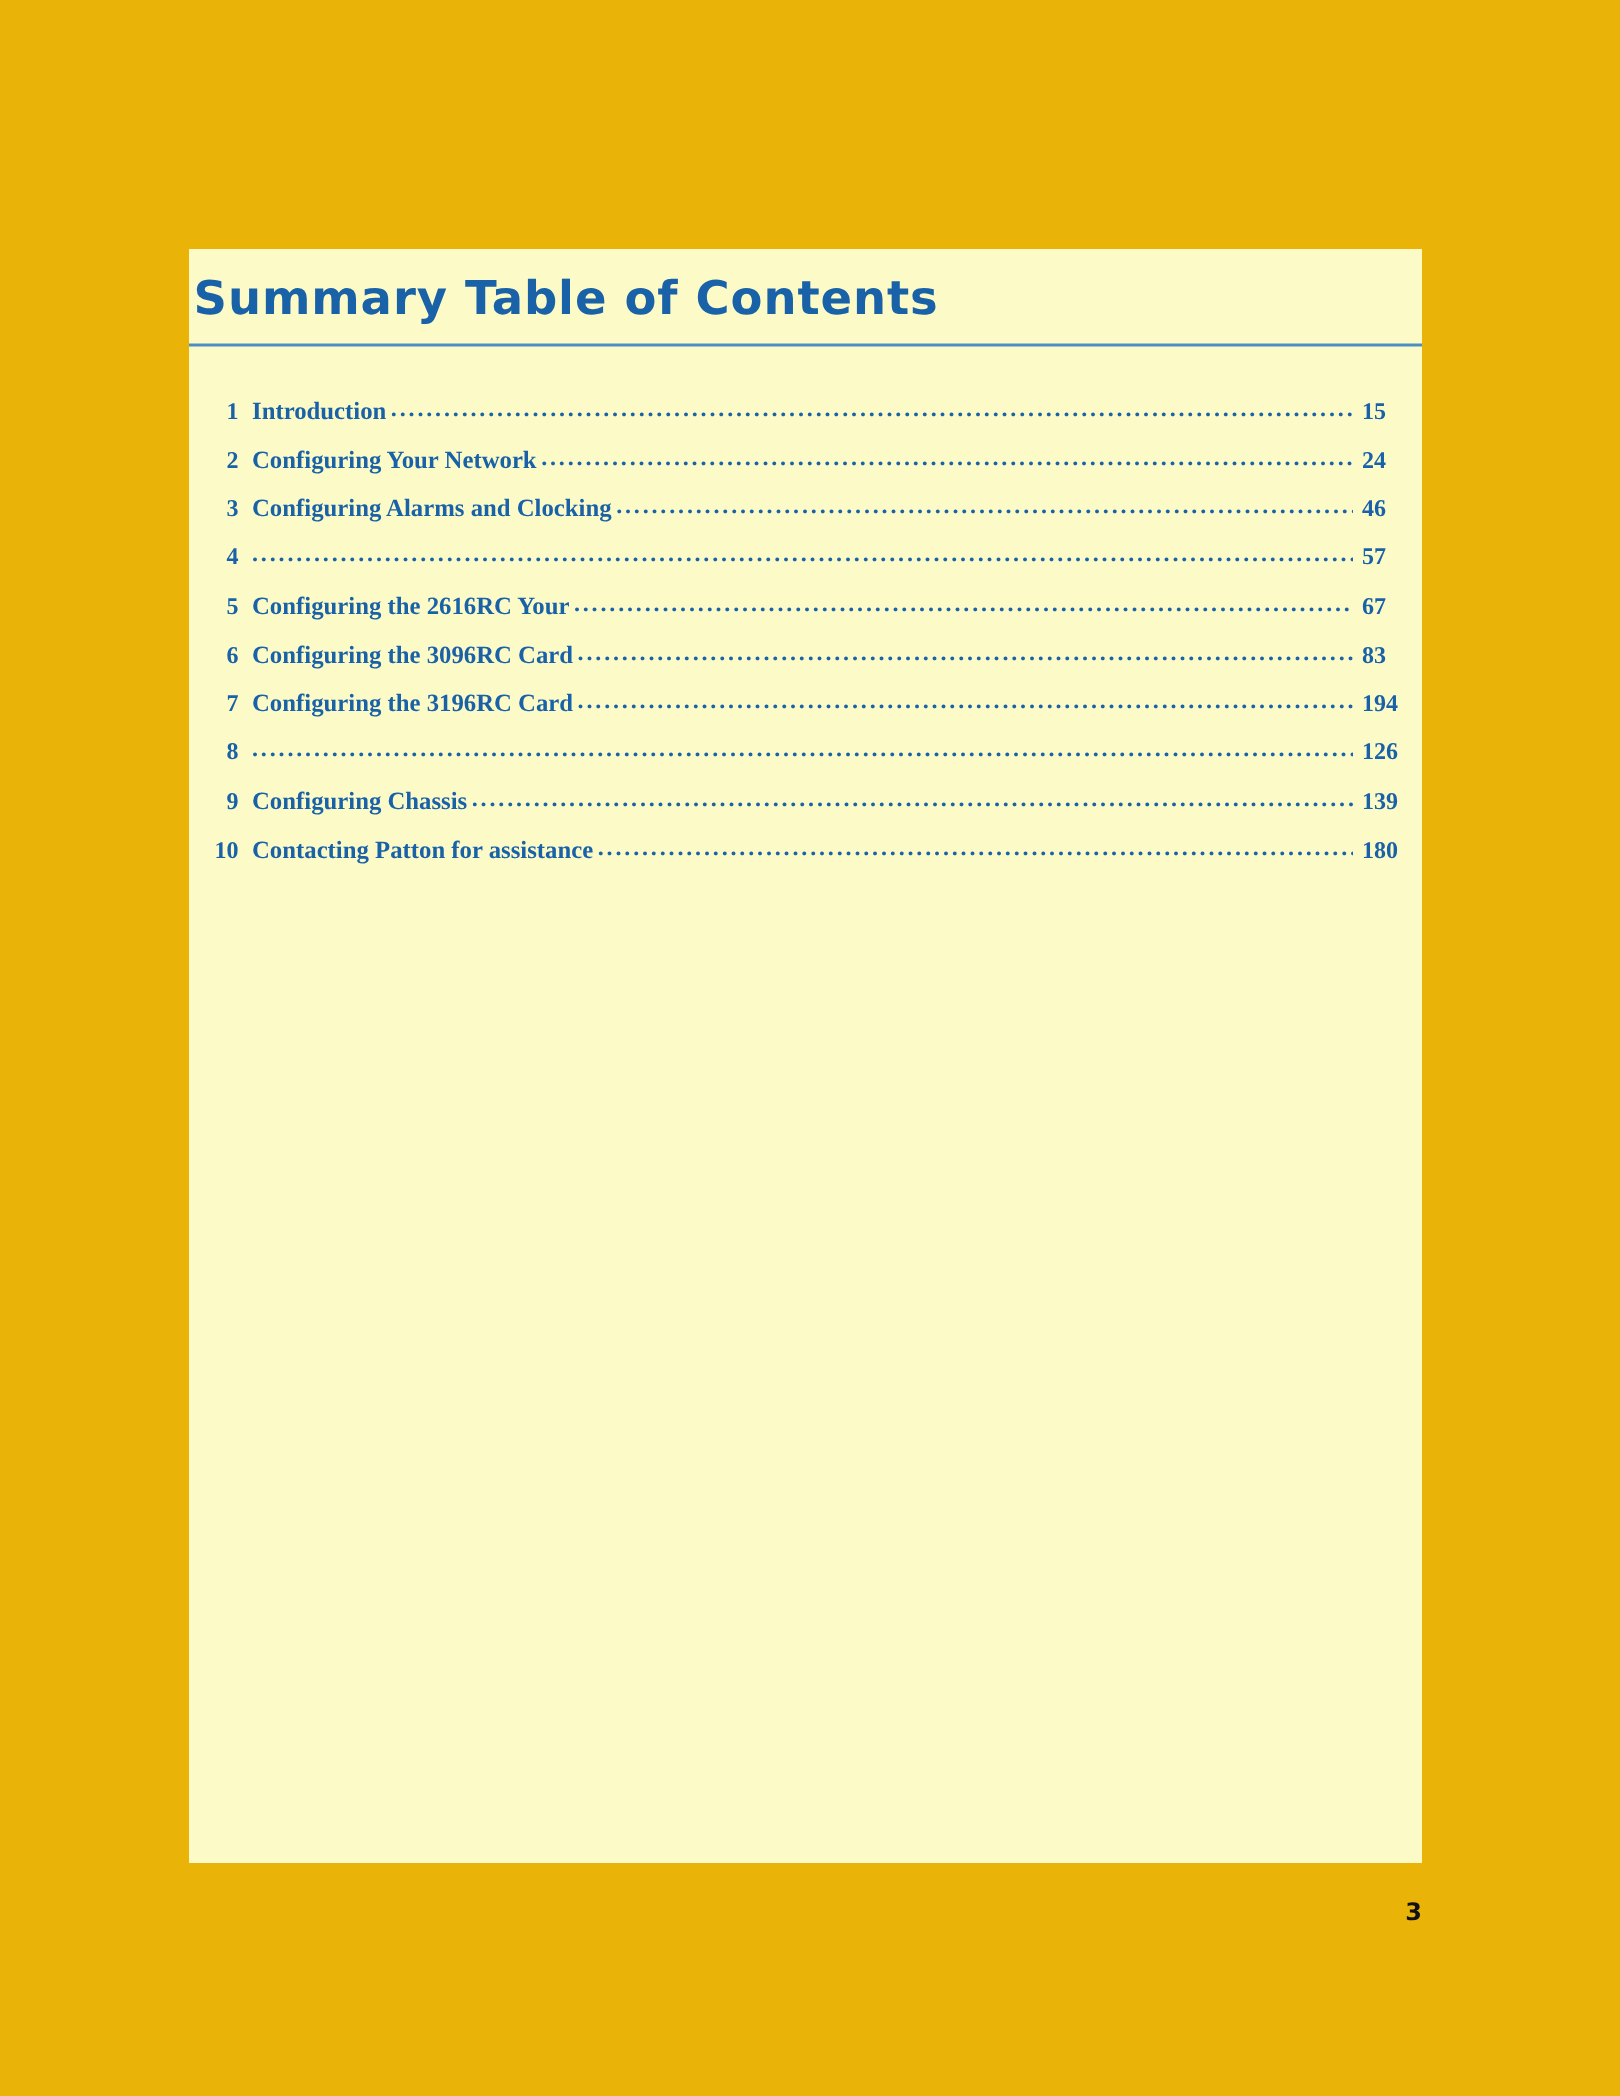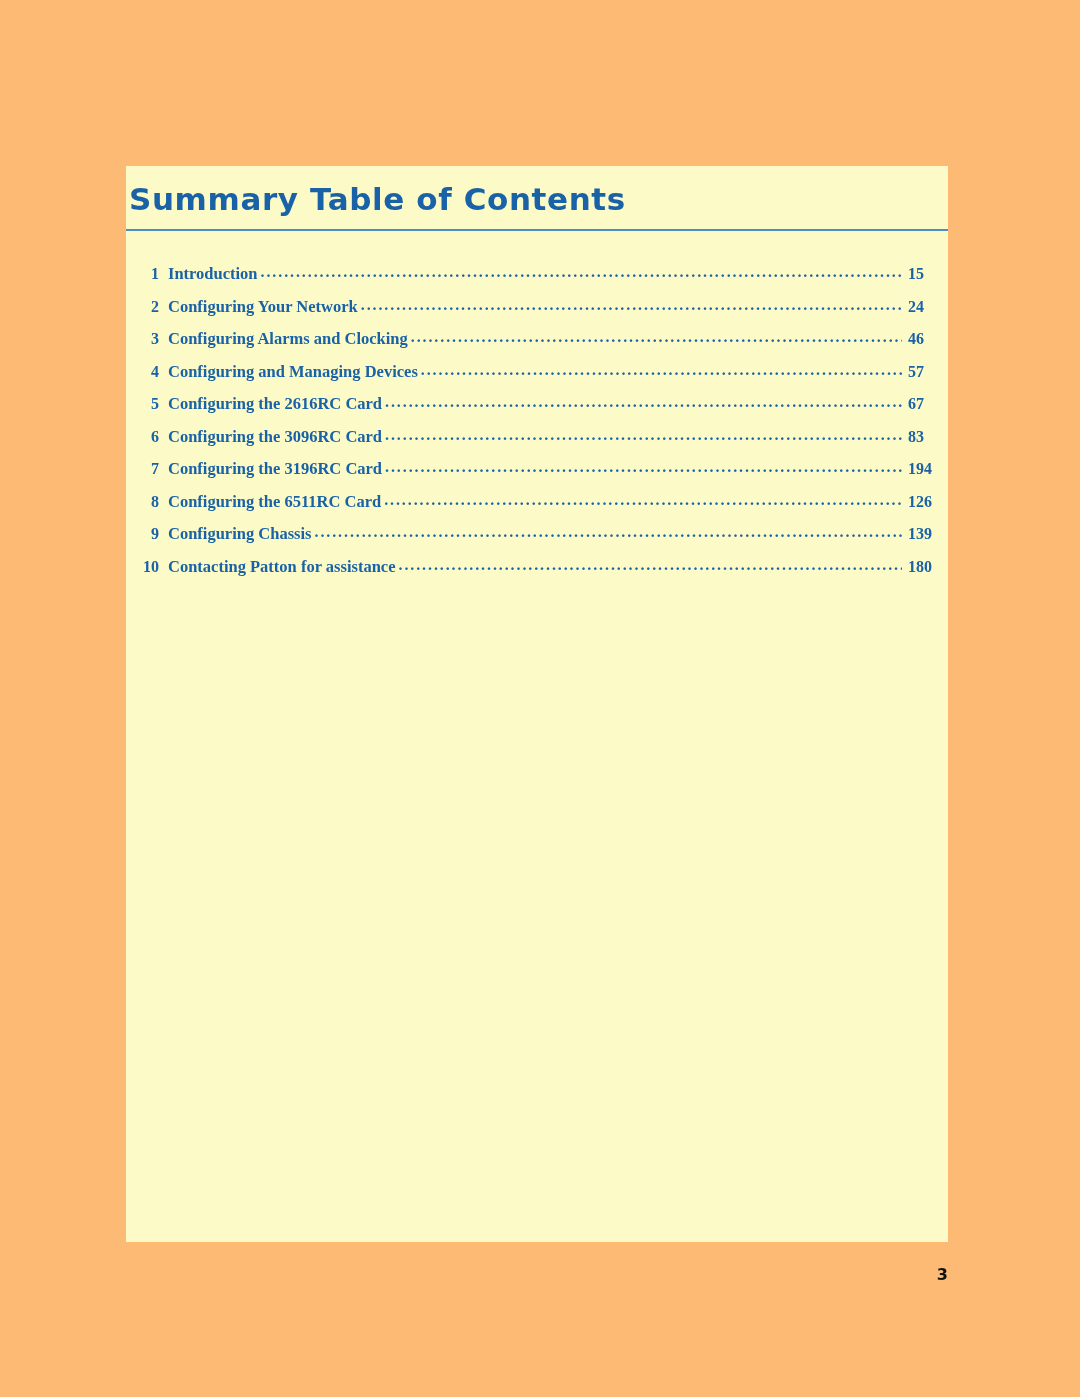--- a/index.html
+++ b/index.html
@@ -12,21 +12,21 @@
     height: 1397px;
     font-family: "Liberation Serif", serif;
     position: relative;
     overflow: hidden;
   }
   .page {
     position: absolute;
     left: 0; top: 0;
     width: 1080px;
     height: 1397px;
-    background: #fdba74;
+    background: #eab308;
   }
   .tinted-area {
     position: absolute;
     left: 126px;
     top: 166px;
     width: 822px;
     height: 1076px;
     background: #fcfbc8;
   }
   .page-title {
@@ -131,45 +131,43 @@
         <span class="toc-page">24</span>
       </div>
       <div class="toc-row">
         <span class="toc-num">3</span>
         <span class="toc-label">Configuring Alarms and Clocking</span>
         <span class="toc-dots">........................................................................................................................................................................</span>
         <span class="toc-page">46</span>
       </div>
       <div class="toc-row">
         <span class="toc-num">4</span>
-        <span class="toc-label">Configuring and Managing Devices</span>
         <span class="toc-dots">........................................................................................................................................................................</span>
         <span class="toc-page">57</span>
       </div>
       <div class="toc-row">
         <span class="toc-num">5</span>
-        <span class="toc-label">Configuring the 2616RC Card</span>
+        <span class="toc-label">Configuring the 2616RC Your</span>
         <span class="toc-dots">........................................................................................................................................................................</span>
         <span class="toc-page">67</span>
       </div>
       <div class="toc-row">
         <span class="toc-num">6</span>
         <span class="toc-label">Configuring the 3096RC Card</span>
         <span class="toc-dots">........................................................................................................................................................................</span>
         <span class="toc-page">83</span>
       </div>
       <div class="toc-row">
         <span class="toc-num">7</span>
         <span class="toc-label">Configuring the 3196RC Card</span>
         <span class="toc-dots">........................................................................................................................................................................</span>
         <span class="toc-page">194</span>
       </div>
       <div class="toc-row">
         <span class="toc-num">8</span>
-        <span class="toc-label">Configuring the 6511RC Card</span>
         <span class="toc-dots">........................................................................................................................................................................</span>
         <span class="toc-page">126</span>
       </div>
       <div class="toc-row">
         <span class="toc-num">9</span>
         <span class="toc-label">Configuring Chassis</span>
         <span class="toc-dots">........................................................................................................................................................................</span>
         <span class="toc-page">139</span>
       </div>
       <div class="toc-row">

